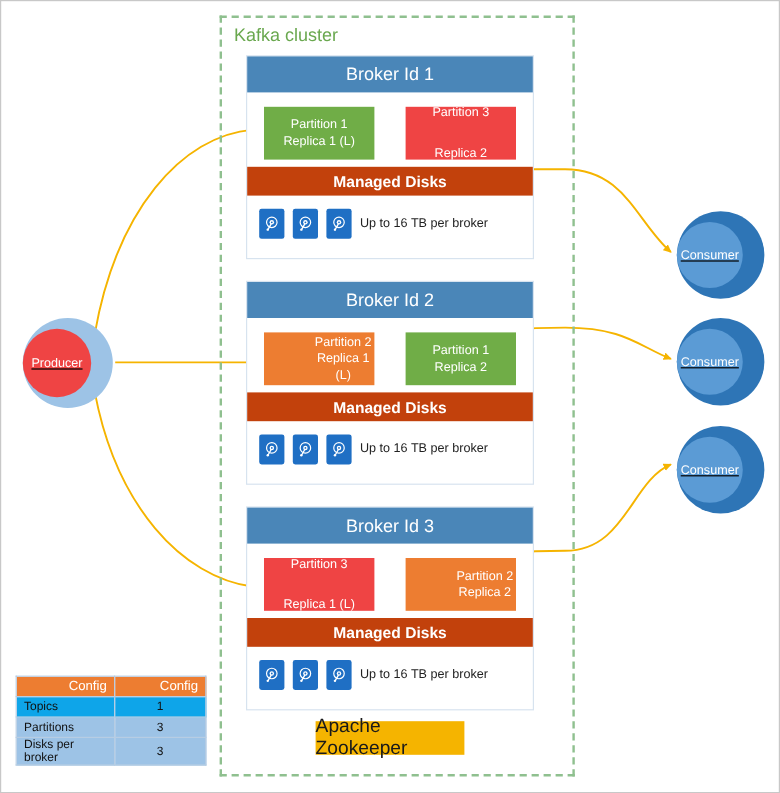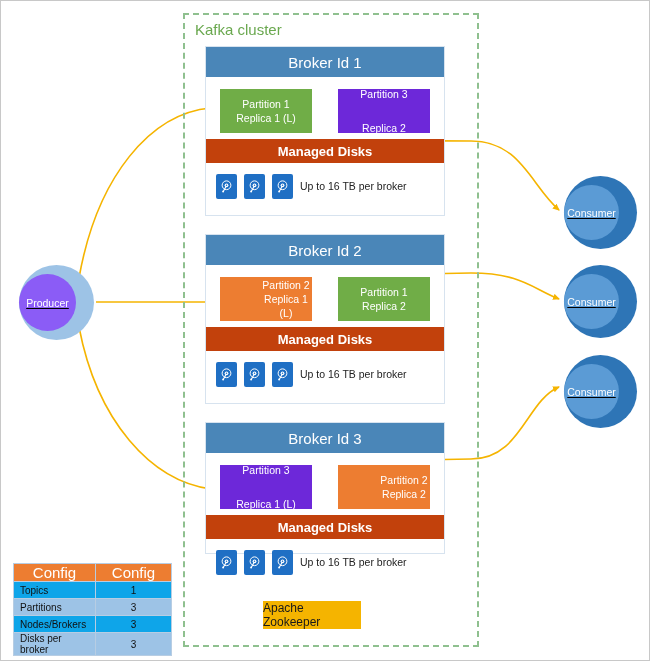--- a/index.html
+++ b/index.html
@@ -56,21 +56,21 @@
     position: absolute;
     left: 204px;
     width: 240px;
     background: #ffffff;
     border: 1px solid #d7e3ef;
     box-sizing: border-box;
     z-index: 3;
   }
   .broker-b1 { top: 45px;  height: 170px; }
   .broker-b2 { top: 233px; height: 170px; }
-  .broker-b3 { top: 421px; height: 132px; }
+  .broker-b3 { top: 421px; height: 170px; }
 
   .broker-header {
     height: 30px;
     background: #4a86b8;
     color: #ffffff;
     font-size: 15px;
     display: flex;
     align-items: center;
     justify-content: center;
     box-sizing: border-box;
@@ -91,21 +91,21 @@
     flex-direction: column;
     align-items: center;
     justify-content: center;
     text-align: center;
     box-sizing: border-box;
   }
   .partition.left  { left: 14px; }
   .partition.right { left: 132px; }
   .c-green { background: #70ad47; }
   .c-orange{ background: #ed7d31; padding-left: 40px; }
-  .c-navy  { background: #6d28d9; gap: 20px; }
+  .c-navy  { background: #ef4444; gap: 20px; }
 
   .disks-header {
     height: 24px;
     background: #c2410c;
     color: #ffffff;
     font-size: 13px;
     display: flex;
     align-items: center;
     justify-content: center;
     box-sizing: border-box;
@@ -134,25 +134,25 @@
     font-size: 10.5px;
     color: #222222;
     white-space: nowrap;
   }
 
   
   .zookeeper {
     position: absolute;
     left: 262px;
     top: 600px;
-    width: 98px;
+    width: 124px;
     height: 28px;
     background: #f5b400;
     color: #1a1a1a;
-    font-size: 12px;
+    font-size: 16px;
     display: flex;
     align-items: center;
     justify-content: center;
     z-index: 3;
     box-sizing: border-box;
   }
 
   
   .node {
     position: absolute;
@@ -167,21 +167,21 @@
     left: 18px;
     top: 264px;
     width: 75px;
     height: 75px;
     background: #9dc3e6;
   }
   .producer-inner {
     width: 57px;
     height: 57px;
     border-radius: 50%;
-    background: #8b5cf6;
+    background: #ef4444;
     display: flex;
     align-items: center;
     justify-content: center;
     color: #ffffff;
     font-size: 10.5px;
   }
   .consumer {
     left: 563px;
     width: 73px;
     height: 73px;
@@ -215,22 +215,22 @@
   .config-table td {
     border: 1px solid #b7cde3;
     height: 17px;
     padding: 0 6px;
     box-sizing: border-box;
     font-weight: normal;
   }
   .config-table th {
     background: #ed7d31;
     color: #ffffff;
-    text-align: center;
-    font-size: 15px;
+    text-align: right;
+    font-size: 11px;
   }
   .config-table td.k { width: 82px; text-align: left;  color: #111111; }
   .config-table td.v { width: 76px; text-align: center; color: #111111; }
   .config-table tr.alt td { background: #9dc3e6; }
   .config-table tr.plain td { background: #0ea5e9; }
 </style>
 </head>
 <body>
 
 <div id="canvas">
@@ -428,24 +428,20 @@
     </thead>
     <tbody>
       <tr class="plain">
         <td class="k">Topics</td>
         <td class="v">1</td>
       </tr>
       <tr class="alt">
         <td class="k">Partitions</td>
         <td class="v">3</td>
       </tr>
-      <tr class="plain">
-        <td class="k">Nodes/Brokers</td>
-        <td class="v">3</td>
-      </tr>
       <tr class="alt">
         <td class="k">Disks per broker</td>
         <td class="v">3</td>
       </tr>
     </tbody>
   </table>
 
 </div>
 
 </body></html>

